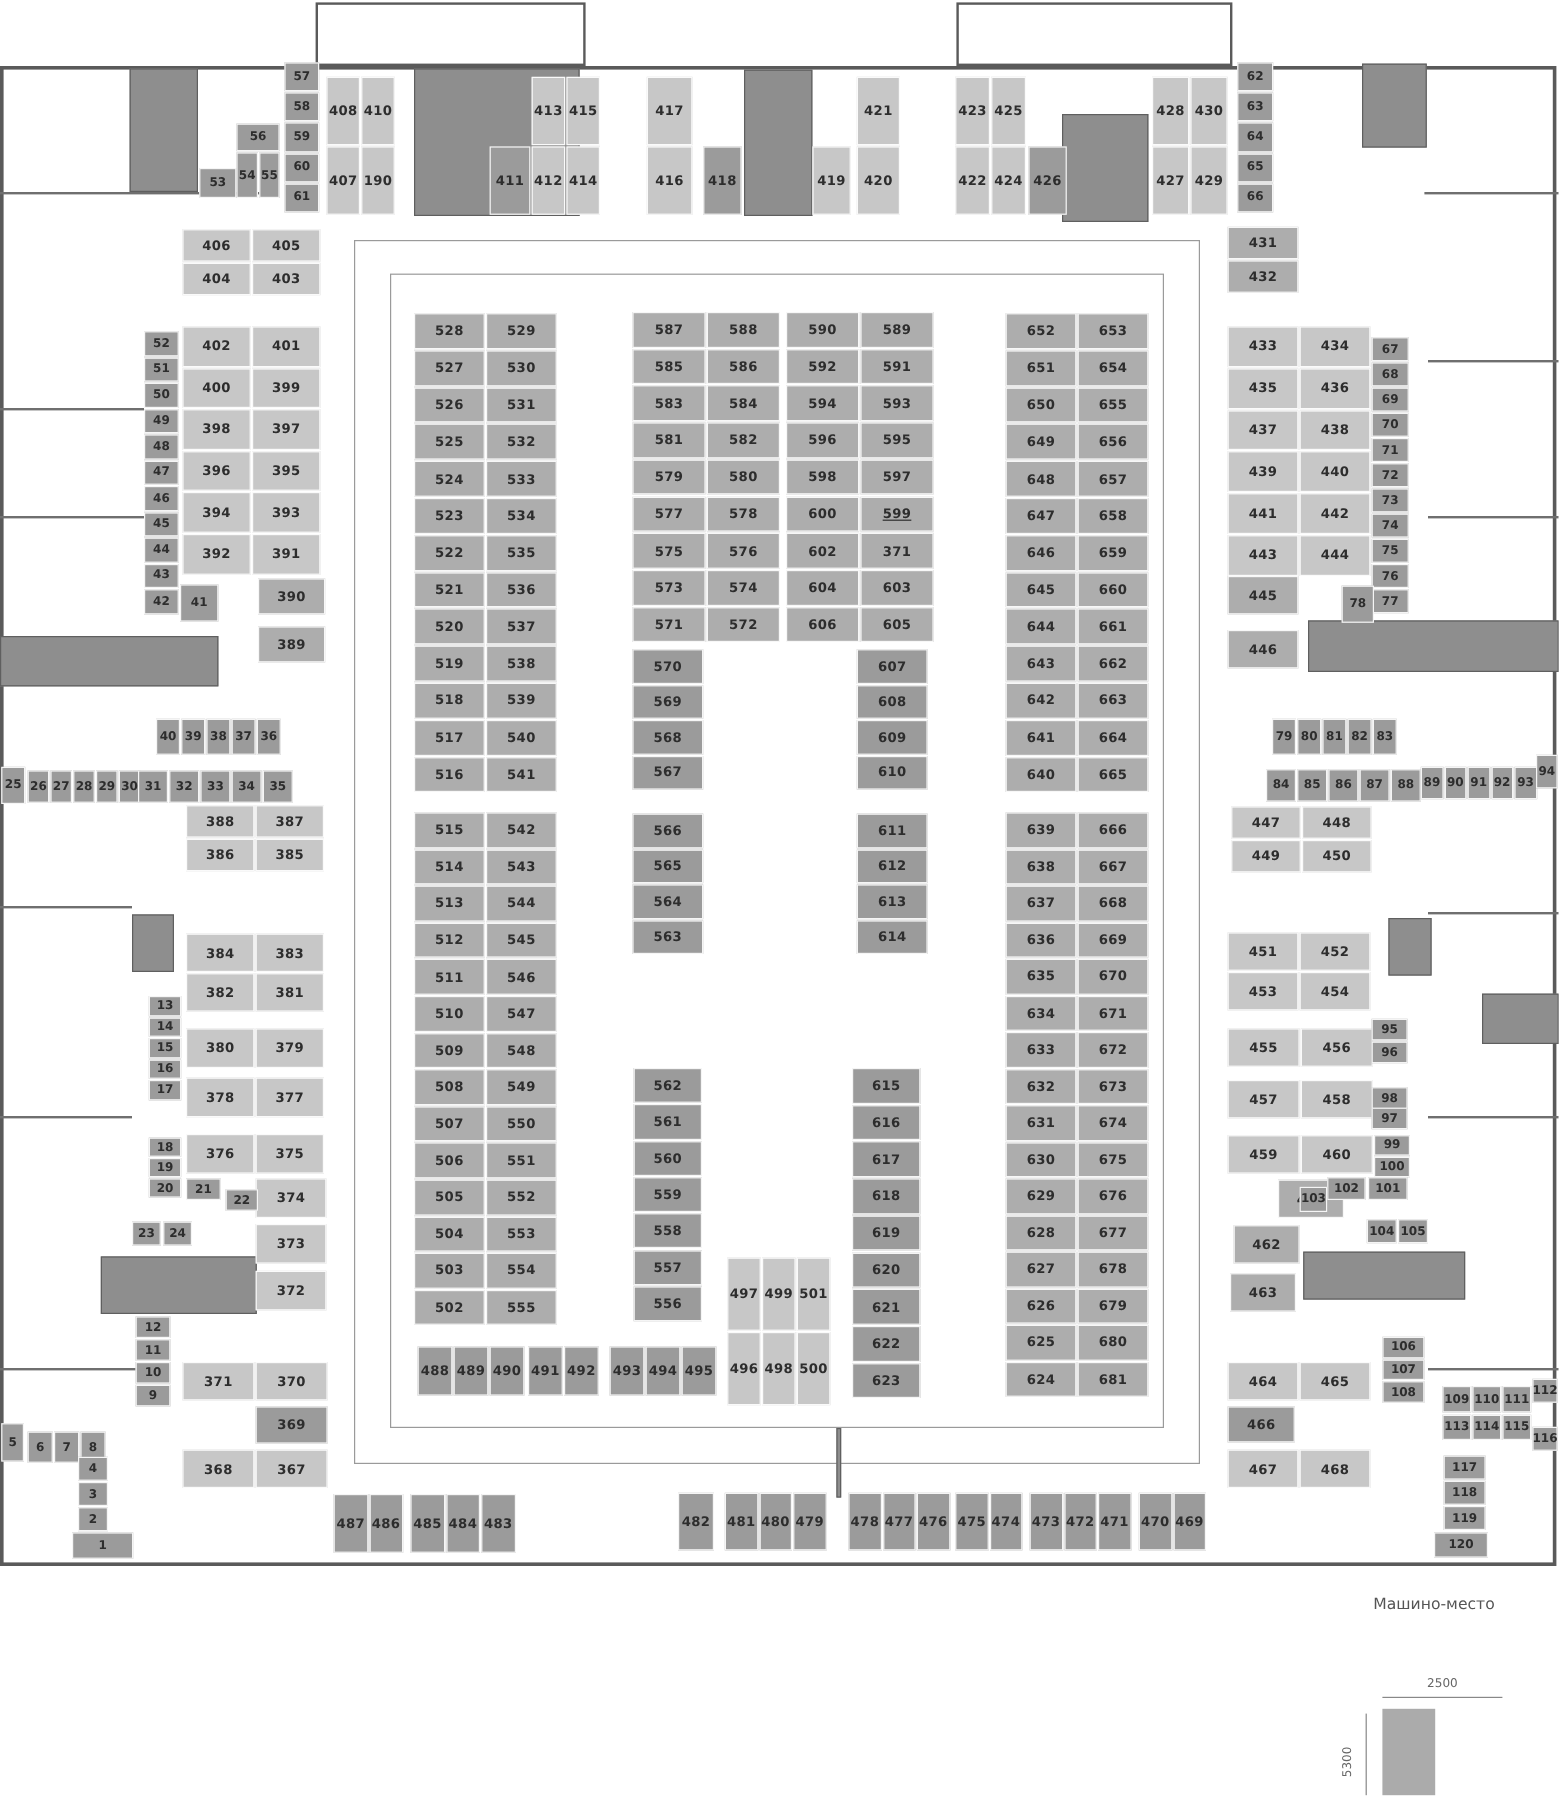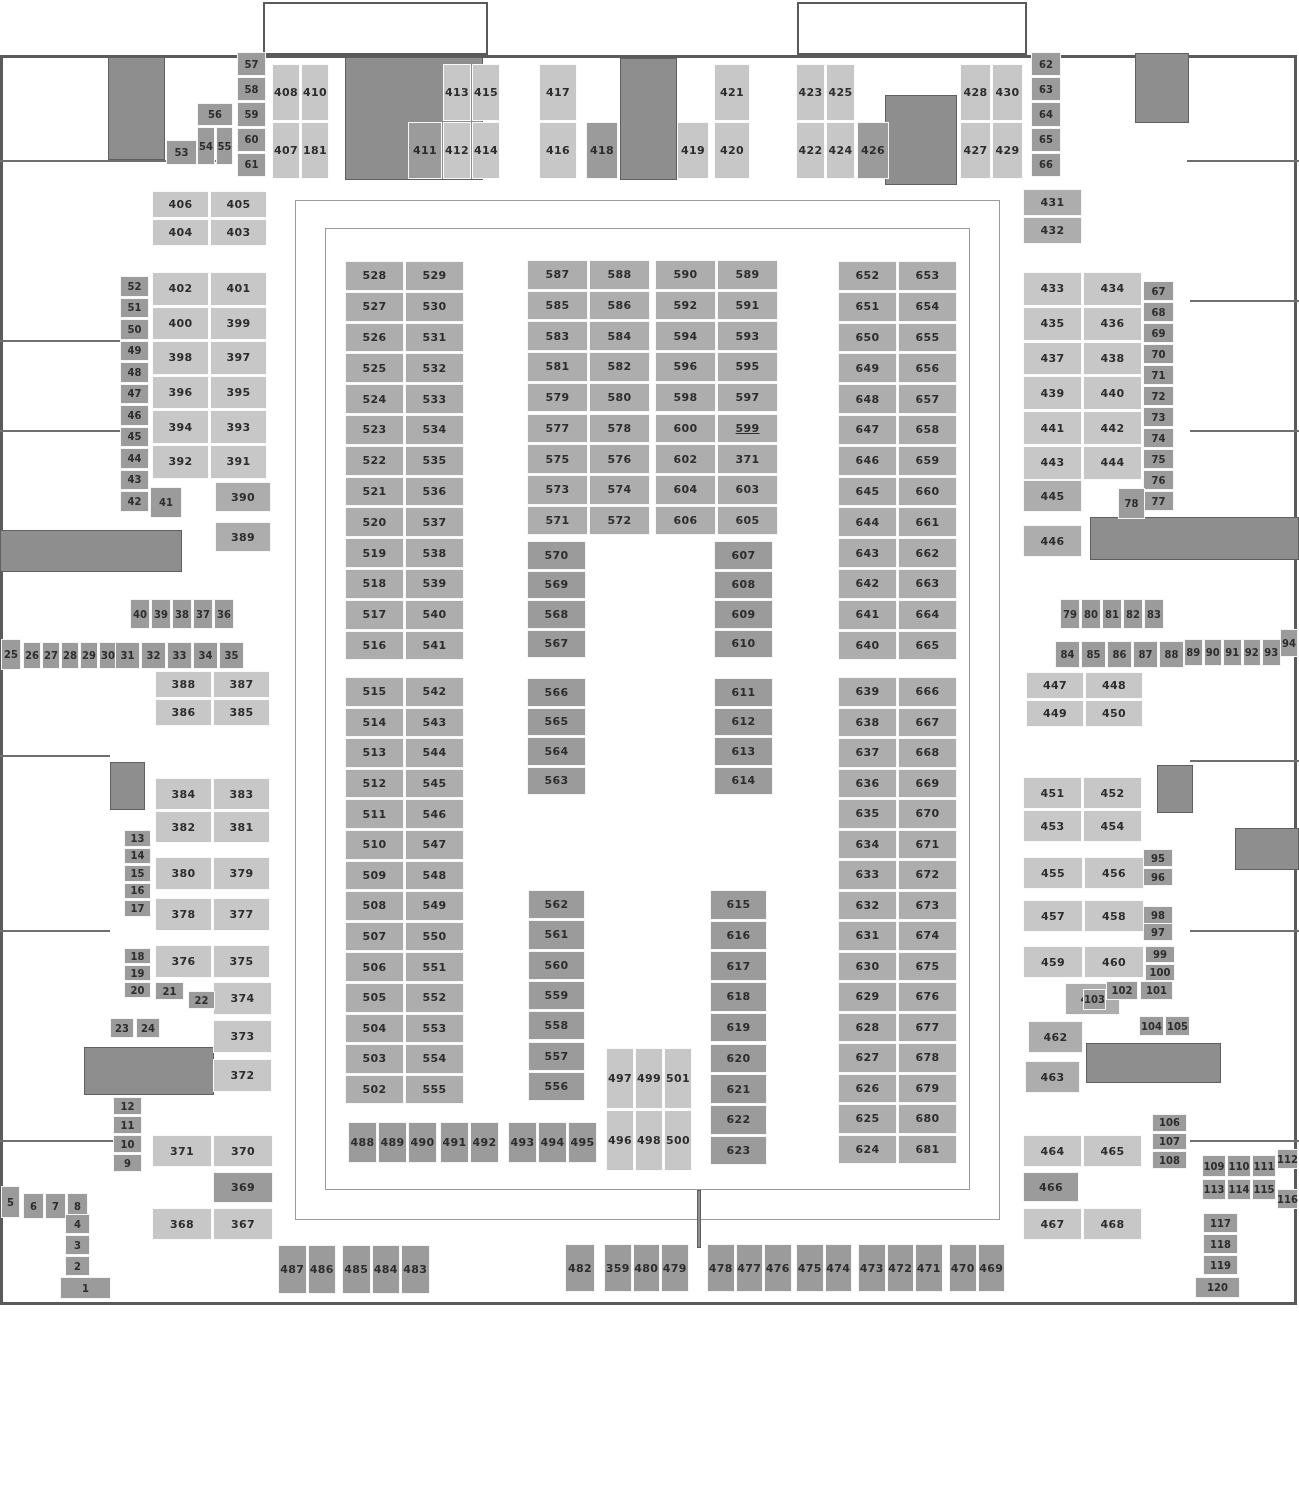--- a/index.html
+++ b/index.html
@@ -26,20 +26,28 @@
   #legend .dimline-v{position:absolute;left:38px;top:98px;height:68px;border-left:1px solid #888;}
   #legend .dimh{position:absolute;left:18px;top:108px;height:60px;font-size:10px;color:#666;
                 writing-mode:vertical-rl;transform:rotate(180deg);text-align:center;}
   #legend .swatch{position:absolute;left:52px;top:94px;width:44px;height:72px;background:#ababab;}
 </style>
 </head>
 <body>
 
 <div id="plan">
   <div class="outerwall" style="left:0;top:55px;width:1297px;height:1250px;"></div>
+  <div id="legend">
+    <div class="ltitle">Машино-место</div>
+    <div class="dimw">2500</div>
+    <div class="dimline-h"></div>
+    <div class="dimline-v"></div>
+    <div class="dimh">5300</div>
+    <div class="swatch"></div>
+  </div>
 <div class="outline" style="left: 295px; top: 200px; width: 705px; height: 1020px;"></div>
     <div class="outline" style="left: 325px; top: 228px; width: 645px; height: 962px;"></div>
     <div class="room" style="left: 263px; top: 2px; width: 225px; height: 53px;"></div>
     <div class="room" style="left: 797px; top: 2px; width: 230px; height: 53px;"></div>
     <div class="wall" style="left: 108px; top: 57px; width: 57px; height: 103px;"></div>
     <div class="wall" style="left: 345px; top: 57px; width: 138px; height: 123px;"></div>
     <div class="wall" style="left: 620px; top: 58px; width: 57px; height: 122px;"></div>
     <div class="wall" style="left: 885px; top: 95px; width: 72px; height: 90px;"></div>
     <div class="wall" style="left: 1135px; top: 53px; width: 54px; height: 70px;"></div>
     <div class="wall" style="left: 0px; top: 530px; width: 182px; height: 42px;"></div>
@@ -67,21 +75,21 @@
     <div class="stall s-d small" style="left: 237px; top: 102.4px; width: 29px; height: 24.2px;">59</div>
     <div class="stall s-d small" style="left: 237px; top: 127.6px; width: 29px; height: 24.2px;">60</div>
     <div class="stall s-d small" style="left: 237px; top: 152.8px; width: 29px; height: 24.2px;">61</div>
     <div class="stall s-d small" style="left: 166px; top: 140px; width: 31px; height: 25px;">53</div>
     <div class="stall s-d small" style="left: 197px; top: 103px; width: 36px; height: 23px;">56</div>
     <div class="stall s-d small" style="left: 197px; top: 127px; width: 18px; height: 38px;">54</div>
     <div class="stall s-d small" style="left: 216px; top: 127px; width: 17px; height: 38px;">55</div>
     <div class="stall s-l" style="left: 272px; top: 64px; width: 28px; height: 57px;">408</div>
     <div class="stall s-l" style="left: 301px; top: 64px; width: 28px; height: 57px;">410</div>
     <div class="stall s-l" style="left: 272px; top: 122px; width: 28px; height: 57px;">407</div>
-    <div class="stall s-l" style="left: 301px; top: 122px; width: 28px; height: 57px;">181</div>
+    <div class="stall s-l" style="left: 301px; top: 122px; width: 28px; height: 57px;">190</div>
     <div class="stall s-d" style="left: 408px; top: 122px; width: 34px; height: 57px;">411</div>
     <div class="stall s-l" style="left: 443px; top: 64px; width: 28px; height: 57px;">413</div>
     <div class="stall s-l" style="left: 472px; top: 64px; width: 28px; height: 57px;">415</div>
     <div class="stall s-l" style="left: 443px; top: 122px; width: 28px; height: 57px;">412</div>
     <div class="stall s-l" style="left: 472px; top: 122px; width: 28px; height: 57px;">414</div>
     <div class="stall s-l" style="left: 539px; top: 64px; width: 38px; height: 57px;">417</div>
     <div class="stall s-l" style="left: 539px; top: 122px; width: 38px; height: 57px;">416</div>
     <div class="stall s-d" style="left: 586px; top: 122px; width: 32px; height: 57px;">418</div>
     <div class="stall s-l" style="left: 677px; top: 122px; width: 32px; height: 57px;">419</div>
     <div class="stall s-l" style="left: 714px; top: 64px; width: 36px; height: 57px;">421</div>
@@ -477,21 +485,21 @@
     <div class="stall s-d small" style="left: 1203px; top: 1213px; width: 35px; height: 20px;">117</div>
     <div class="stall s-d small" style="left: 1203px; top: 1234px; width: 35px; height: 20px;">118</div>
     <div class="stall s-d small" style="left: 1203px; top: 1255px; width: 35px; height: 20px;">119</div>
     <div class="stall s-d small" style="left: 1195px; top: 1277px; width: 45px; height: 21px;">120</div>
     <div class="stall s-d" style="left: 278px; top: 1245px; width: 28.5px; height: 49px;">487</div>
     <div class="stall s-d" style="left: 307.5px; top: 1245px; width: 28.5px; height: 49px;">486</div>
     <div class="stall s-d" style="left: 342px; top: 1245px; width: 28.5px; height: 49px;">485</div>
     <div class="stall s-d" style="left: 371.5px; top: 1245px; width: 28.5px; height: 49px;">484</div>
     <div class="stall s-d" style="left: 401px; top: 1245px; width: 28.5px; height: 49px;">483</div>
     <div class="stall s-d" style="left: 565px; top: 1244px; width: 30px; height: 48px;">482</div>
-    <div class="stall s-d" style="left: 604px; top: 1244px; width: 27.5px; height: 48px;">359</div>
+    <div class="stall s-d" style="left: 604px; top: 1244px; width: 27.5px; height: 48px;">481</div>
     <div class="stall s-d" style="left: 632.5px; top: 1244px; width: 27.5px; height: 48px;">480</div>
     <div class="stall s-d" style="left: 661px; top: 1244px; width: 27.5px; height: 48px;">479</div>
     <div class="stall s-d" style="left: 707px; top: 1244px; width: 27.5px; height: 48px;">478</div>
     <div class="stall s-d" style="left: 735.5px; top: 1244px; width: 27.5px; height: 48px;">477</div>
     <div class="stall s-d" style="left: 764px; top: 1244px; width: 27.5px; height: 48px;">476</div>
     <div class="stall s-d" style="left: 796px; top: 1244px; width: 27.5px; height: 48px;">475</div>
     <div class="stall s-d" style="left: 824.5px; top: 1244px; width: 27.5px; height: 48px;">474</div>
     <div class="stall s-d" style="left: 858px; top: 1244px; width: 27.5px; height: 48px;">473</div>
     <div class="stall s-d" style="left: 886.5px; top: 1244px; width: 27.5px; height: 48px;">472</div>
     <div class="stall s-d" style="left: 915px; top: 1244px; width: 27.5px; height: 48px;">471</div>

